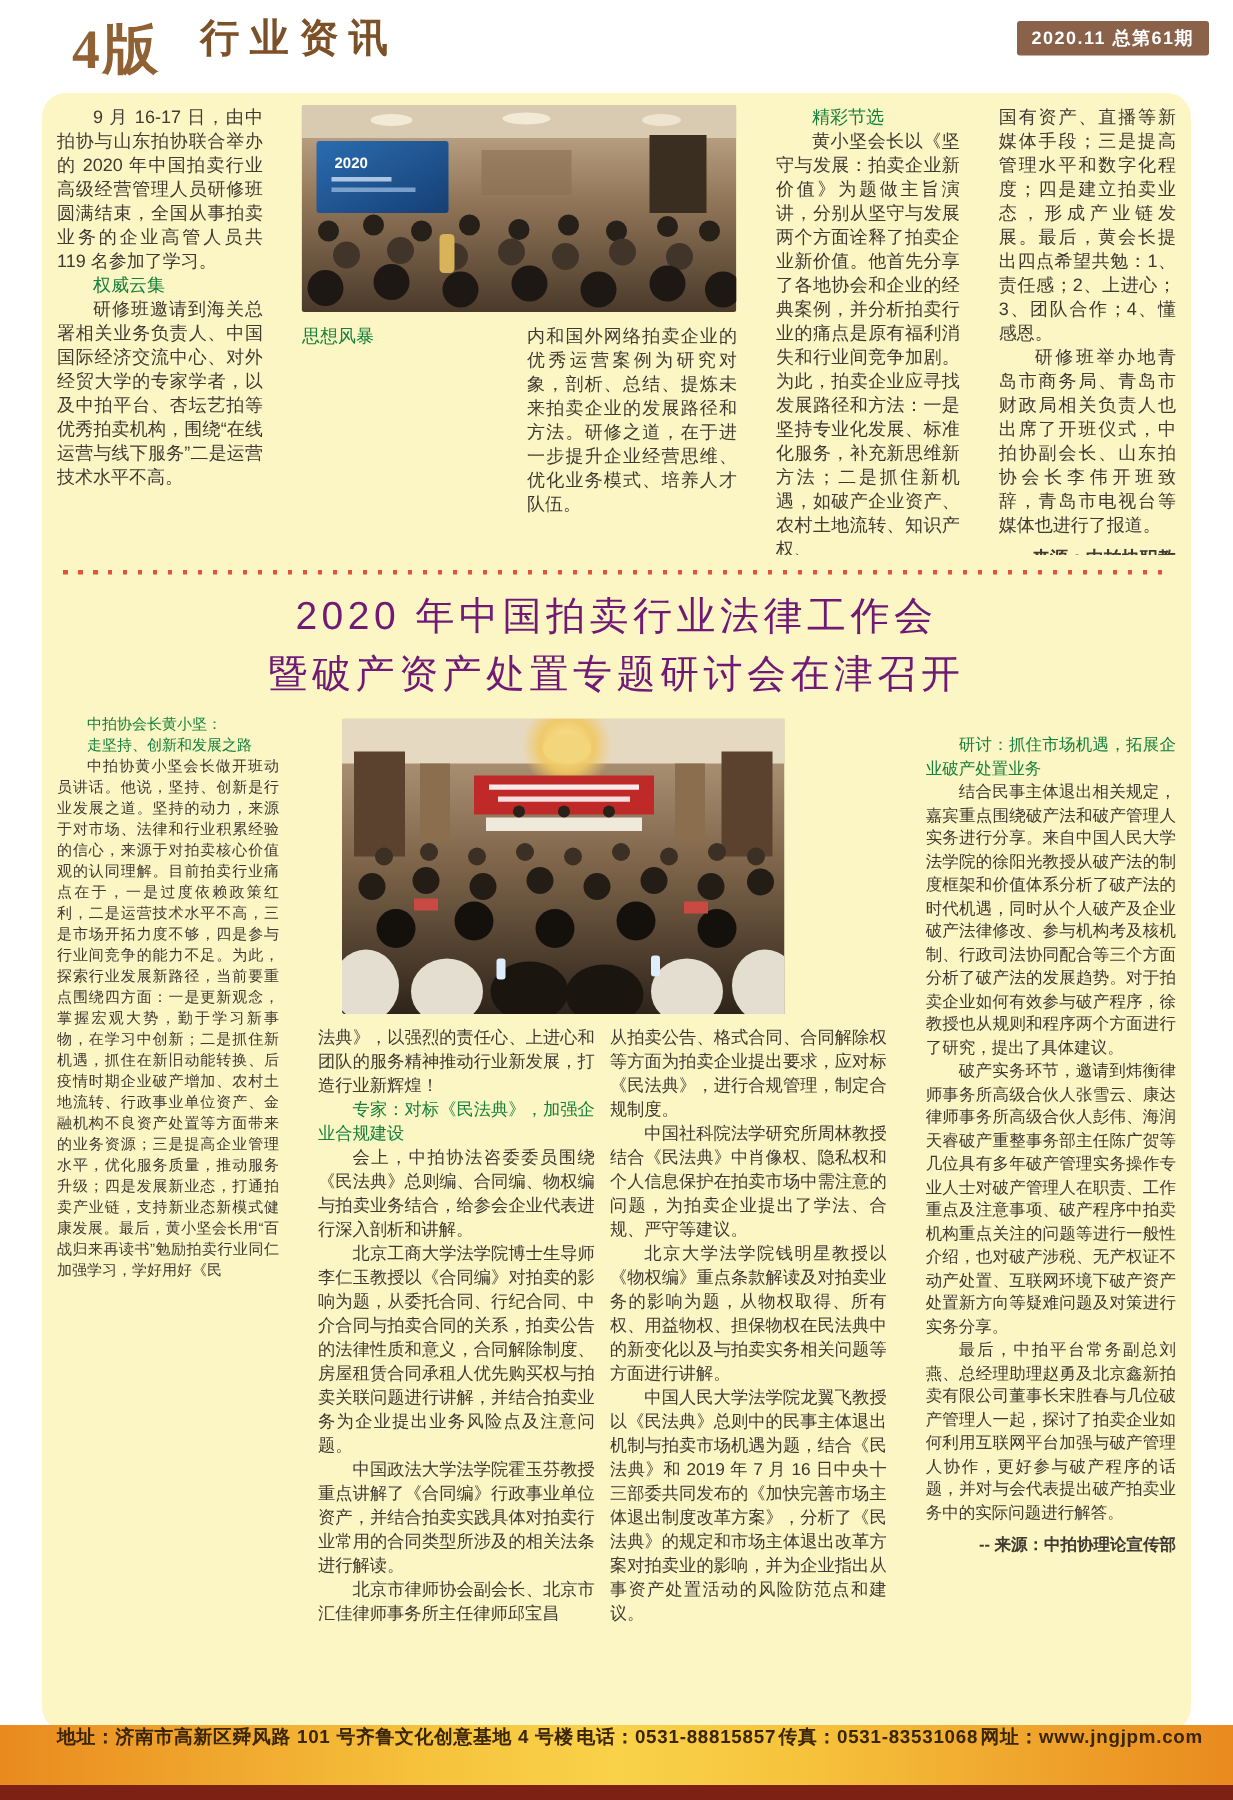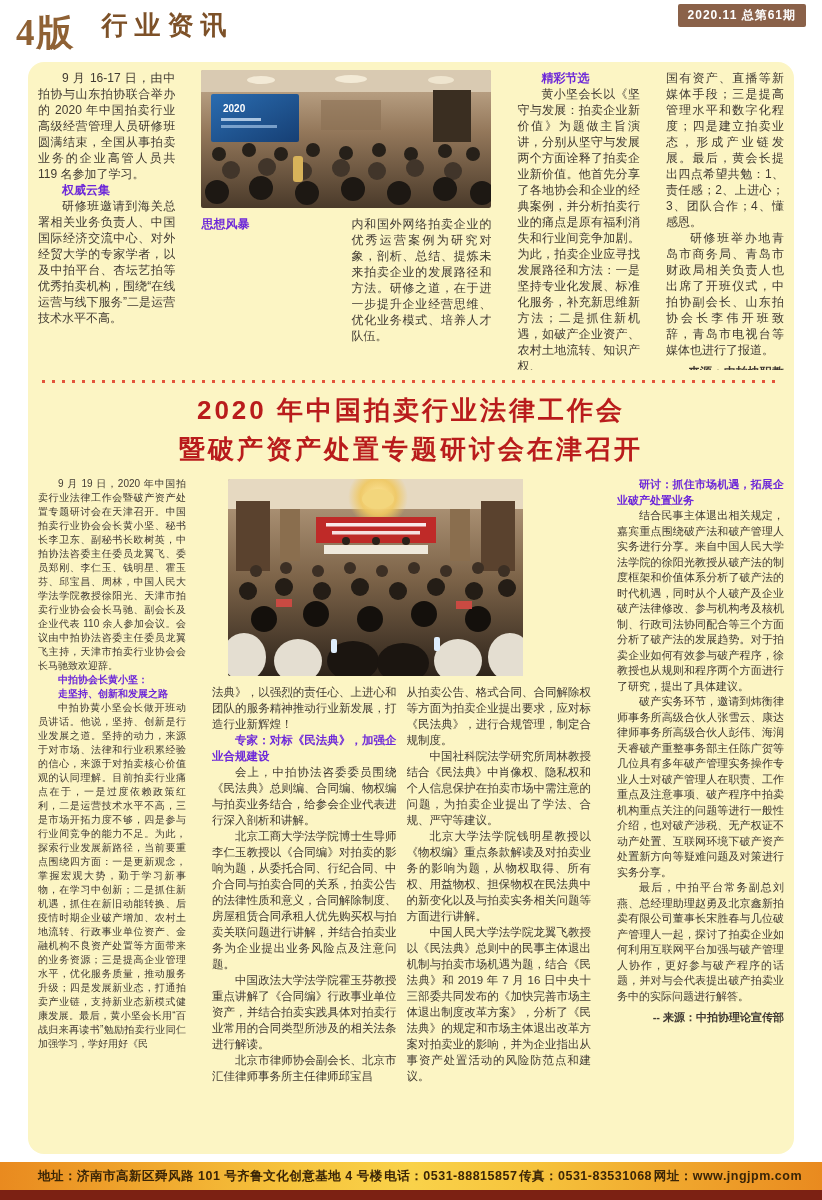--- a/index.html
+++ b/index.html
@@ -1,82 +1,82 @@
 <!DOCTYPE html>
 <html><head>
 <meta charset="utf-8">
 <style>
   * { margin:0; padding:0; box-sizing:border-box; }
   html,body { background:#ffffff; }
   .page {
     position:relative; width:822px; height:1200px; overflow:hidden;
-    background:#ffffff; font-family:"Liberation Sans", sans-serif;
+    background:#ffffff; font-family:"Liberation Sans", sans-serif;padding-left:32px;
   }
   
   .hdr { position:relative; height:58px; padding:8px 14px 0 16px; }
   .hdr .pageno {
     font-family:"Liberation Serif", serif; font-weight:bold;
     font-size:37px; color:#8f6134; letter-spacing:2px; vertical-align:top;
   }
   .hdr .section {
     font-family:"Liberation Serif", serif; font-weight:bold;
     font-size:26px; color:#7d5128; letter-spacing:7px; margin-left:26px;
     vertical-align:8px;
   }
   .hdr .badge {
-    position:absolute; right:16px; top:4px;
+    position:absolute; right:16px; top:14px;
     background:#8a6149; color:#ffffff; font-size:12px; font-weight:bold;
     padding:3px 10px; border-radius:2px; letter-spacing:1px;
   }
   
   .panel {
     position:absolute; left:28px; right:28px; top:62px; bottom:46px;
     background:#fcf5c4; border-radius:16px; padding:8px 10px 6px 10px;
     overflow:hidden;
   }
   h1.t1 {
     color:#e60012; text-align:center; font-size:23px; font-weight:bold;
     letter-spacing:2px; margin:8px 0 12px 0;
   }
   h1.t2 {
-    color:#b91c1c; text-align:center; font-size:26px; font-weight:bold;
+    color:#701a75; text-align:center; font-size:26px; font-weight:normal;
     letter-spacing:3px; margin:4px 0;
   }
   .row { display:flex; gap:26px; }
   .col { overflow:hidden; }
   p { color:#403a32; text-align:justify; text-justify:inter-character; }
   .a1 p { font-size:12px; line-height:16px; }
   .indent { text-indent:2em; }
-  .sub { color:#6d28d9; font-weight:bold; text-indent:2em; }
+  .sub { color:#15803d; font-weight:normal; text-indent:2em; }
   .sub.noindent { text-indent:0; }
   .source { text-align:right; font-weight:bold; margin-top:6px; }
   
   .a1-row { height:300px; }
   .a1-c1 { width:157px; } .a1-mid { width:290px; }
   .a1-c4 { width:140px; } .a1-c5 { width:135px; }
   .midcols { display:flex; gap:10px; margin-top:8px; }
   .midcols .col { flex:1; }
   .photo { border-radius:2px; overflow:hidden; }
   .photo svg { display:block; }
   
   .divider {
     height:3px; margin:10px 4px 10px 4px;
     background:repeating-linear-gradient(90deg,#e2543a 0 3px,rgba(0,0,0,0) 3px 10px);
   }
   
   .a2-row { height:632px; margin-top:10px; }
   .a2 p { font-size:11.5px; line-height:16px; }
   .a2-c1 { width:157px; } .a2-c1 p { font-size:10px; line-height:14px; }
   .a2-mid { width:402px; }
-  .a2-c4 { width:177px; } .a2-c4 p { font-size:11px; line-height:15.5px; }
+  .a2-c4 { width:177px;margin-top:13px; } .a2-c4 p { font-size:11px; line-height:15.5px; }
   .photo2wrap { margin:2px 0 8px 16px; }
   
   .ftr { position:absolute; left:0; right:0; bottom:0; }
   .ftr-bar {
-    height:28px; display:flex; align-items:center; justify-content:space-between;
+    height:40px; display:flex; justify-content:space-between;
     padding:0 20px 0 38px;
     background:linear-gradient(90deg,#e98a1f 0%,#f6c33c 35%,#f9d24a 50%,#f6c33c 65%,#e98a1f 100%);
   }
   .ftr-bar span { font-size:12.5px; font-weight:bold; color:#3a2507; letter-spacing:0.5px; }
   .ftr-strip { height:10px; background:#7c2113; }
 </style>
 </head>
 <body>
 
 <div class="page">
@@ -179,21 +179,20 @@
 
     <div class="divider"></div>
 
     <section class="a2">
       <h1 class="t2">2020 年中国拍卖行业法律工作会</h1>
       <h1 class="t2">暨破产资产处置专题研讨会在津召开</h1>
 
       <div class="row a2-row">
 
         <div class="col a2-c1">
-          <p class="indent">9 月 19 日，2020 年中国拍卖行业法律工作会暨破产资产处置专题研讨会在天津召开。中国拍卖行业协会会长黄小坚、秘书长李卫东、副秘书长欧树英，中拍协法咨委主任委员龙翼飞、委员郑刚、李仁玉、钱明星、霍玉芬、邱宝昌、周林，中国人民大学法学院教授徐阳光、天津市拍卖行业协会会长马驰、副会长及企业代表 110 余人参加会议。会议由中拍协法咨委主任委员龙翼飞主持，天津市拍卖行业协会会长马驰致欢迎辞。</p>
           <p class="sub">中拍协会长黄小坚：</p>
           <p class="sub">走坚持、创新和发展之路</p>
           <p class="indent">中拍协黄小坚会长做开班动员讲话。他说，坚持、创新是行业发展之道。坚持的动力，来源于对市场、法律和行业积累经验的信心，来源于对拍卖核心价值观的认同理解。目前拍卖行业痛点在于，一是过度依赖政策红利，二是运营技术水平不高，三是市场开拓力度不够，四是参与行业间竞争的能力不足。为此，探索行业发展新路径，当前要重点围绕四方面：一是更新观念，掌握宏观大势，勤于学习新事物，在学习中创新；二是抓住新机遇，抓住在新旧动能转换、后疫情时期企业破产增加、农村土地流转、行政事业单位资产、金融机构不良资产处置等方面带来的业务资源；三是提高企业管理水平，优化服务质量，推动服务升级；四是发展新业态，打通拍卖产业链，支持新业态新模式健康发展。最后，黄小坚会长用“百战归来再读书”勉励拍卖行业同仁加强学习，学好用好《民</p>
         </div>
 
         <div class="a2-mid">
           <div class="photo photo2wrap">
             <svg width="295" height="197" viewBox="0 0 295 197" xmlns="http://www.w3.org/2000/svg">
               <defs>
                 <linearGradient id="g2" x1="0" y1="0" x2="0" y2="1">

